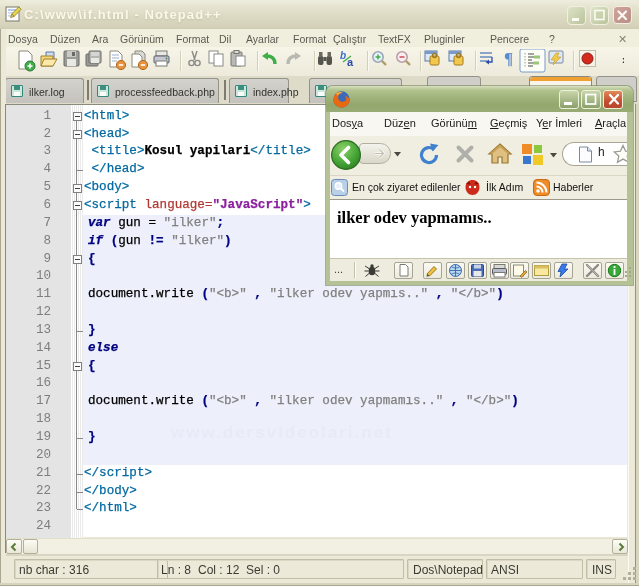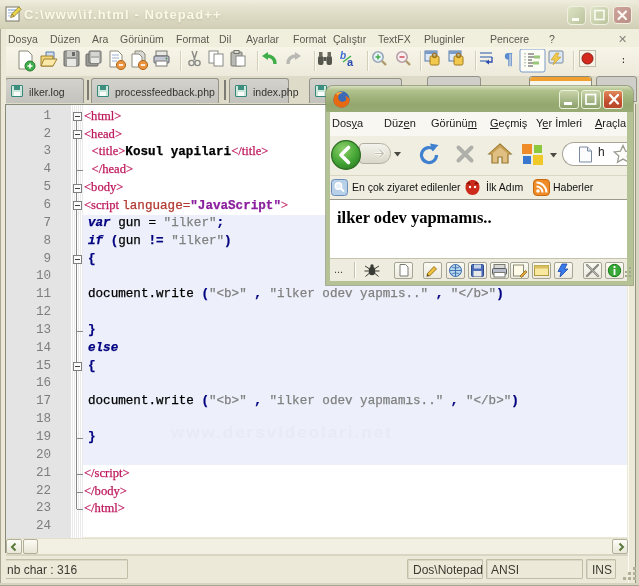--- a/index.html
+++ b/index.html
@@ -34,21 +34,21 @@
 
 
 #editor{left:6px;top:104px;width:621px;height:433px;background:#ffffff;border-top:1px solid #8b8b7b;box-sizing:border-box;}
 #nummargin{left:0;top:0;width:65px;height:433px;background:#e4e4e4;}
 #foldmargin{left:65px;top:0;width:12px;height:433px;background:repeating-linear-gradient(90deg,#ffffff 0 1px,#eaeaea 1px 2px);}
 .numcol{position:absolute;left:0;top:2.8px;width:45px;text-align:right;font-family:"Liberation Mono",monospace;font-size:12.6px;line-height:17.85px;color:#7e7e7e;}
 #code{left:77px;top:2.8px;width:544px;font-family:"Liberation Mono",monospace;font-size:12.6px;line-height:17.85px;color:#000;white-space:pre;-webkit-text-stroke:.25px;}
 .cl{height:17.85px;padding-left:1px;}
 .lav{background:#edf0fa;}
 .ind{padding-left:5px;}
-.t{color:#be185d;font-family:Liberation Serif, serif;}
+.t{color:#0369a1;}
 .k{color:#000080;font-weight:bold;font-style:italic;}
 .o{color:#000080;font-weight:bold;}
 .s{color:#808080;}
 .r{color:#b23a32;}
 .vv{color:#8b1f9e;font-weight:bold;}
 .bb{font-weight:bold;}
 .fold{position:absolute;width:9px;height:9px;background:#fcfcfc;border:1px solid #808080;box-sizing:border-box;z-index:3;}
 .fold:before{content:"";position:absolute;left:1px;top:3px;width:5px;height:1px;background:#404040;}
 #vline{left:70px;width:1px;background:#888;z-index:2;}
 .tick{position:absolute;left:71px;width:6px;height:1px;background:#888;z-index:2;}
@@ -348,22 +348,27 @@
       </div>
   <div id="hthumb"></div>
   <div class="sbtn" style="left:606px">
         <svg width="13" height="12" viewBox="0 0 13 12">
           <path d="M5.5 2.5 L9 6 L5.5 9.5" fill="none" stroke="#5a7a3a" stroke-width="2"></path>
         </svg>
       </div>
 </div>
 <div class="abs" style="left:6px;top:554px;width:622px;height:2px;background:#d8d5c2"></div>
 <div class="abs" id="sbar">
-  <div class="spanel" style="left:2px;width:126px">
+  <div class="spanel" style="left:14px;width:154px">
         <div style="left:4px">nb char : 316</div>
+      </div>
+  <div class="spanel" style="left:157px;width:247px">
+        <div style="left:3px">Ln : 8</div>
+        <div style="left:40px">Col : 12</div>
+        <div style="left:88px">Sel : 0</div>
       </div>
   <div class="spanel" style="left:407px;width:76px">
         <div style="left:5px">Dos\Notepad</div>
       </div>
   <div class="spanel" style="left:486px;width:97px">
         <div style="left:4px">ANSI</div>
       </div>
   <div class="spanel" style="left:586px;width:30px">
         <div style="left:5px">INS</div>
       </div>

